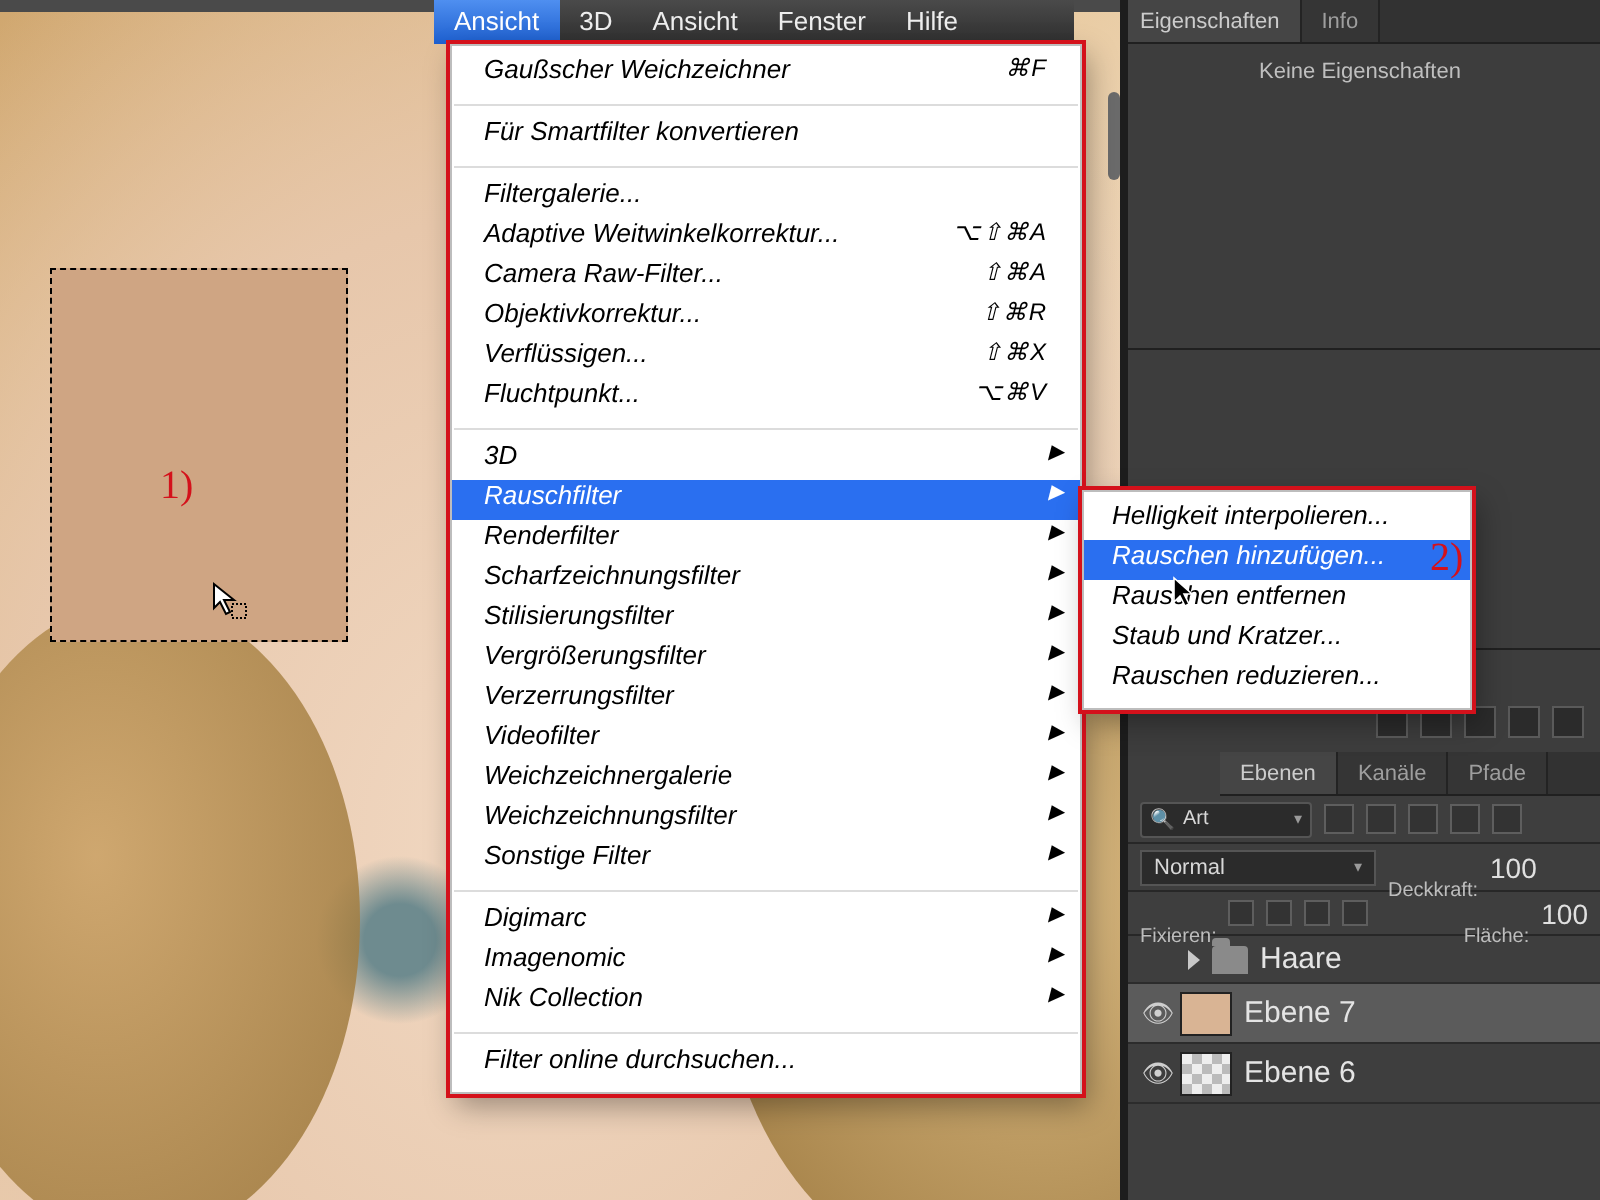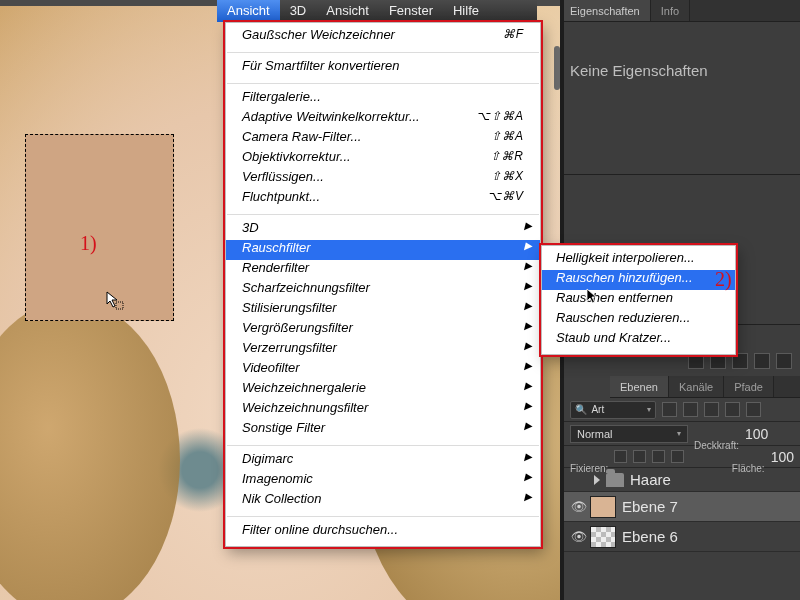--- a/index.html
+++ b/index.html
@@ -69,23 +69,23 @@
   .cursor-arrow { position:absolute; left:585px; top:288px; width:16px; height:16px; pointer-events:none;}
   .cursor-arrow svg{ width:16px; height:16px;}
 
   
   .right-col { position:absolute; left:560px; top:0; width:240px; height:600px; background:#3d3d3d;}
   .divider-v { position:absolute; left:560px; top:0; width:4px; height:600px; background:#1d1d1d;}
 
   .panel-tabs { display:flex; height:22px; background:#323232; border-bottom:1px solid #202020; font-size:11px;}
   .panel-tabs .tab { padding:0 10px; line-height:22px; color:#ccc; background:#454545; border-right:1px solid #232323;}
   .panel-tabs .tab.inactive { background:#353535; color:#9e9e9e;}
-  .panel-body { padding:8px 10px; color:#bfbfbf; font-size:15px;margin-top:32px;}
-
-  .props-panel { position:relative; height:175px; border-bottom:1px solid #202020;}
+  .panel-body { padding:8px 10px; color:#bfbfbf; font-size:11px;}
+
+  .props-panel { position:relative; height:175px; border-bottom:1px solid #202020;text-align:center;}
   .spacer-panel { height:150px; border-bottom:1px solid #202020;}
   .adjust-icons { position:absolute; left:566px; top:350px; width:234px; height:22px;
     display:flex; justify-content:flex-end; gap:6px; align-items:center; padding-right:8px;}
   .adjust-icons .ai { width:16px; height:16px; background:#2b2b2b; border:1px solid #5a5a5a;}
 
   .layers-panel { position:absolute; left:564px; top:376px; width:236px; height:224px; background:#3e3e3e;}
   .layers-panel .panel-tabs { background:#323232;margin-left:46px;}
   .lyr-toolbar { display:flex; align-items:center; height:24px; padding:0 6px; gap:6px; border-bottom:1px solid #272727;}
   .lyr-search { flex:0 0 86px; height:18px; background:#2b2b2b; border:1px solid #555; border-radius:2px;
     color:#d8d8d8; font-size:10px; padding:0 4px; display:flex; align-items:center; gap:4px;}
@@ -330,24 +330,24 @@
   <div class="dd-row">
       <span>Helligkeit interpolieren...</span>
     </div>
   <div class="dd-row highlight">
       <span>Rauschen hinzufügen...</span>
     </div>
   <div class="dd-row">
       <span>Rauschen entfernen</span>
     </div>
   <div class="dd-row">
+      <span>Staub und Kratzer...</span>
+    </div>
+  <div class="dd-row">
       <span>Rauschen reduzieren...</span>
-    </div>
-  <div class="dd-row">
-      <span>Staub und Kratzer...</span>
     </div>
   <div class="dd-pad-bot"></div>
 </div>
 <div class="annot2">2)</div>
 <div class="cursor-arrow">
   <svg viewBox="0 0 16 16">
       <path d="M2 1 L2 13 L5 10 L7.5 15 L9.5 14 L7 9 L11 9 Z" fill="#000" stroke="#fff" stroke-width="0.8"></path>
     </svg>
 </div>
 

